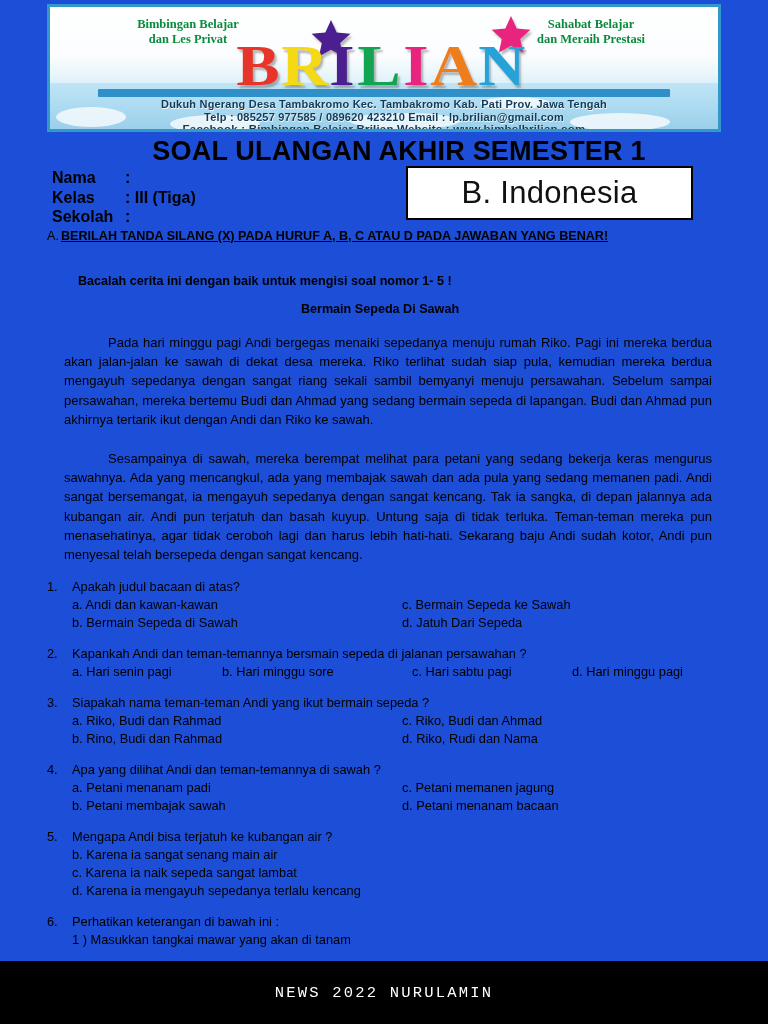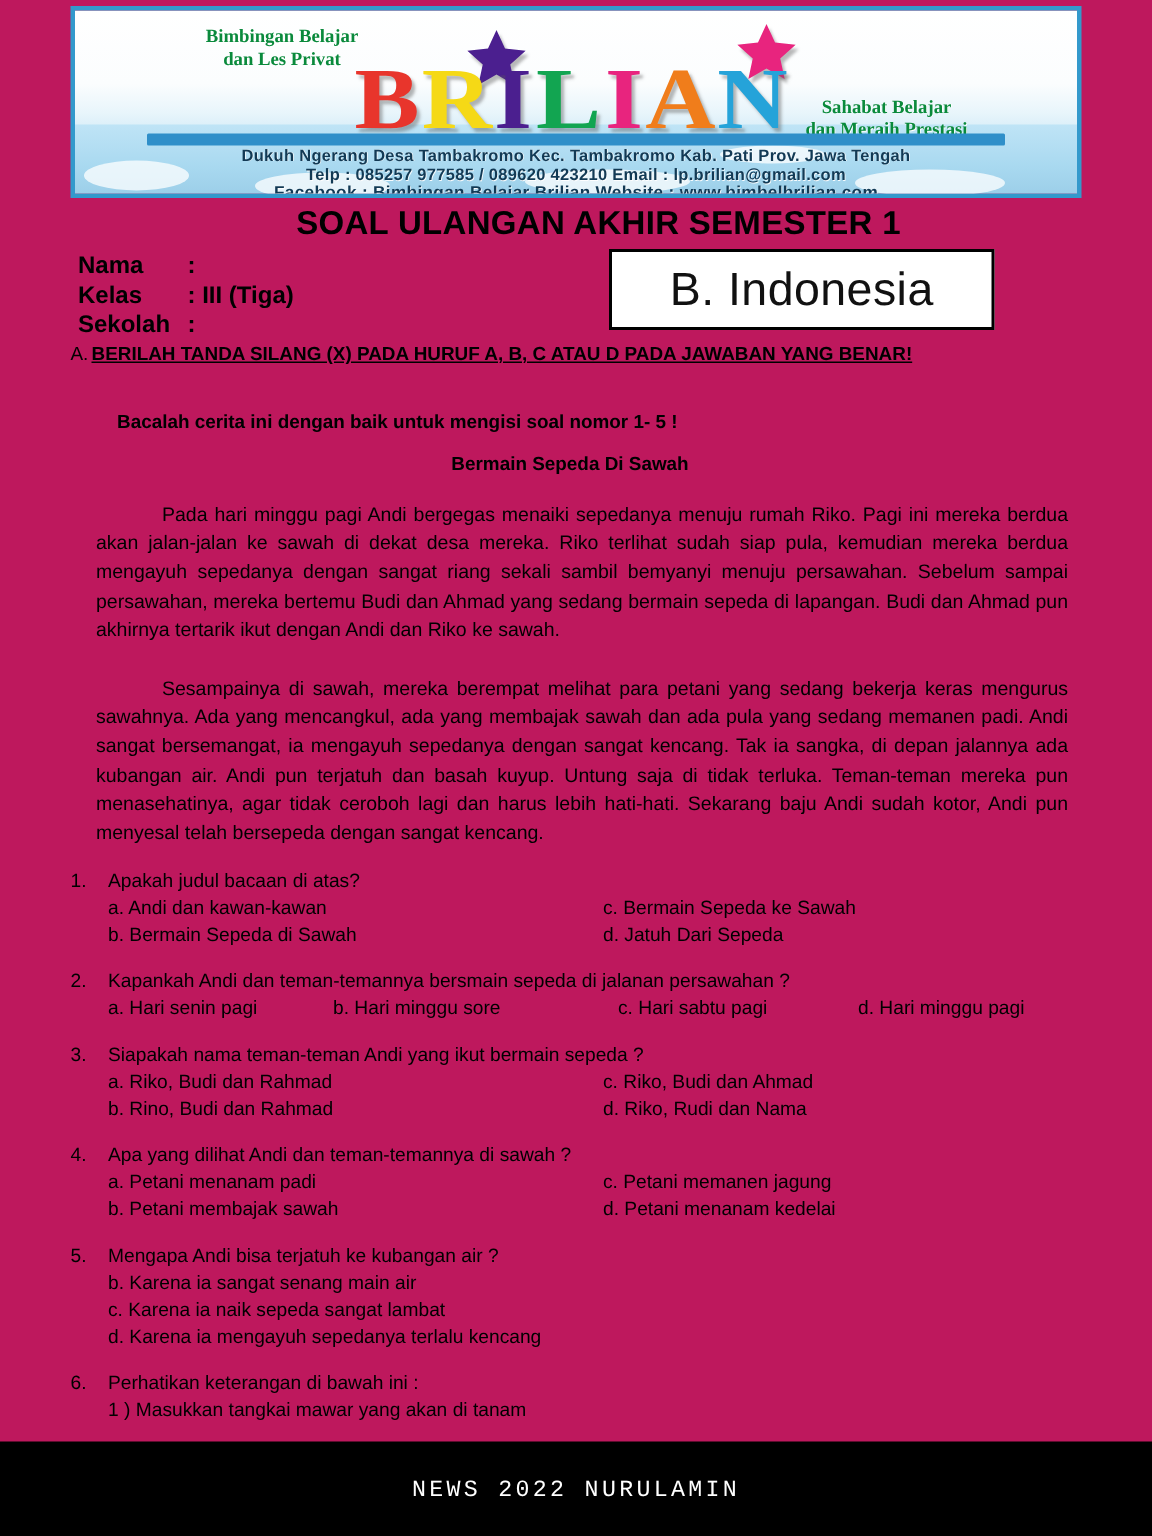--- a/index.html
+++ b/index.html
@@ -6,21 +6,21 @@
   html, body {
     margin: 0; padding: 0;
     width: 768px; height: 1024px;
     background: #ffffff;
     font-family: "Liberation Sans", sans-serif;
     overflow: hidden;
   }
   #page {
     position: relative;
     width: 768px; height: 1024px;
-    background: #be185d;
+    background: #1d4ed8;
   }
 
   
   .banner {
     position: absolute;
     left: 47px; top: 4px;
     width: 674px; height: 128px;
     border: 3px solid #3399cc;
     background:
        linear-gradient(to bottom,
@@ -54,21 +54,21 @@
     position: absolute;
     color: #0a8a3c;
     font-family: "Liberation Serif", serif;
     font-weight: bold;
     font-size: 12.5px;
     line-height: 15px;
     text-align: center;
     text-shadow: 0.5px 0.5px 0 #ffffff;
   }
   .tagline-left  { left: 48px;  top: 10px;  width: 180px; }
-  .tagline-right { right: 32px; top: 10px;  width: 190px; margin-top: 47px; }
+  .tagline-right { right: 32px; top: 10px;  width: 190px; }
 
   
   .brilian {
     position: absolute;
     left: 0; right: 0; top: 30px;
     height: 62px;
     text-align: center;
     white-space: nowrap;
   }
   .brilian span {
@@ -112,21 +112,21 @@
   }
   .addr1 { top: 91px; }
   .addr2 { top: 104px; }
   .addr3 { top: 116px; font-size: 11.5px; }
 
   
   .main-title {
     position: absolute;
     left: 0; right: 0; top: 136px;
     text-align: center;
-    font-size: 22px;
+    font-size: 27px;
     font-weight: bold;
     letter-spacing: .2px;
     color: #000;
   }
   .title-pad { padding-left: 30px; }
 
   
   .ident {
     position: absolute;
     left: 52px; top: 168px;
@@ -135,21 +135,21 @@
     line-height: 19.5px;
     color:#000;
   }
   .ident .row { display:flex; }
   .ident .lbl { width: 73px; }
   .ident .val { }
 
   .subject-box {
     position: absolute;
     left: 406px; top: 166px;
-    width: 257px; height: 54px;
+    width: 287px; height: 54px;
     border: 2px solid #000;
     background: #fff;
     display: flex;
     align-items: center;
     justify-content: center;
   }
   .subject-box .txt {
     font-size: 31px;
     color: #111;
     letter-spacing: .3px;
@@ -383,21 +383,21 @@
         <div class="q-num">4.</div>
         <div class="q-text">Apa yang dilihat Andi dan teman-temannya di sawah ?</div>
       </div>
       <div class="opts">
         <div class="opt-row opt2col">
           <div class="o">a. Petani menanam padi</div>
           <div class="o">c. Petani memanen jagung</div>
         </div>
         <div class="opt-row opt2col">
           <div class="o">b. Petani membajak sawah</div>
-          <div class="o">d. Petani menanam kedelai</div>
+          <div class="o">d. Petani menanam bacaan</div>
         </div>
       </div>
     </div>
 
     <div class="q">
       <div class="q-head">
         <div class="q-num">5.</div>
         <div class="q-text">Mengapa Andi bisa terjatuh ke kubangan air ?</div>
       </div>
       <div class="opts opt-stack">

